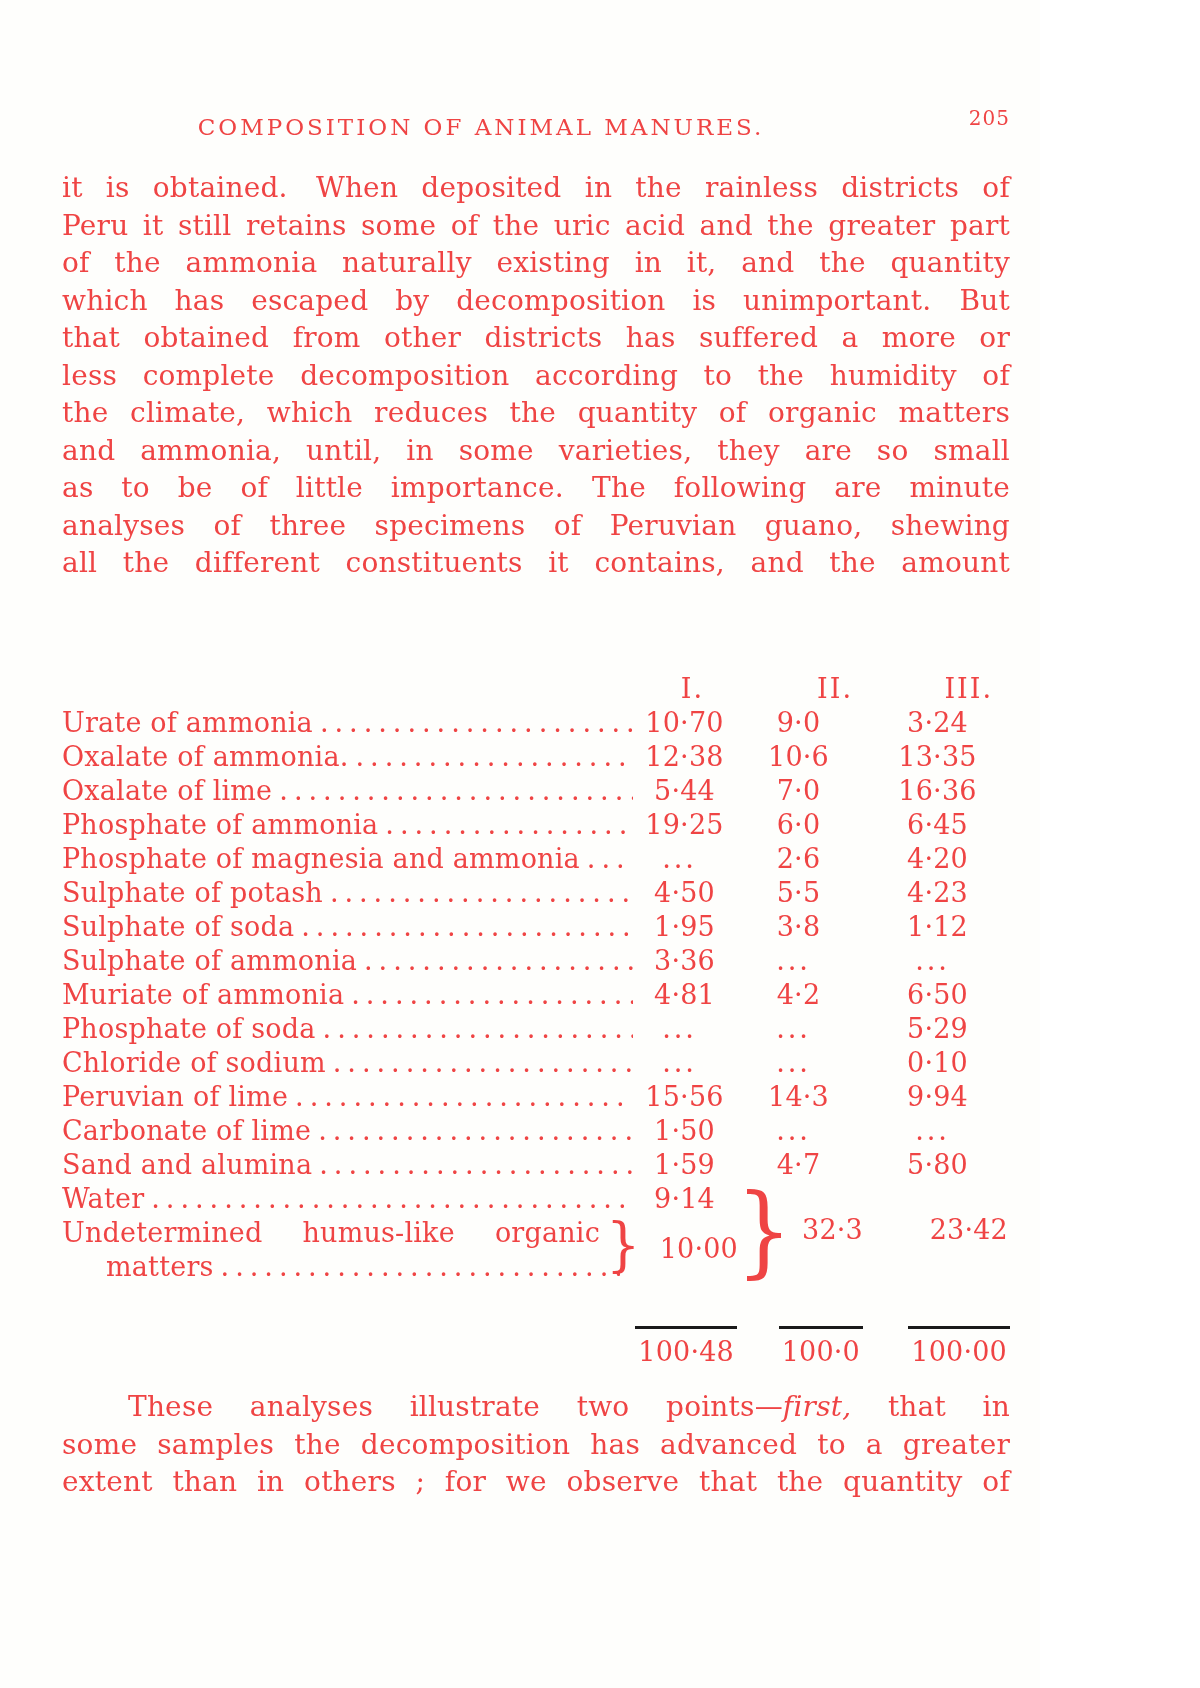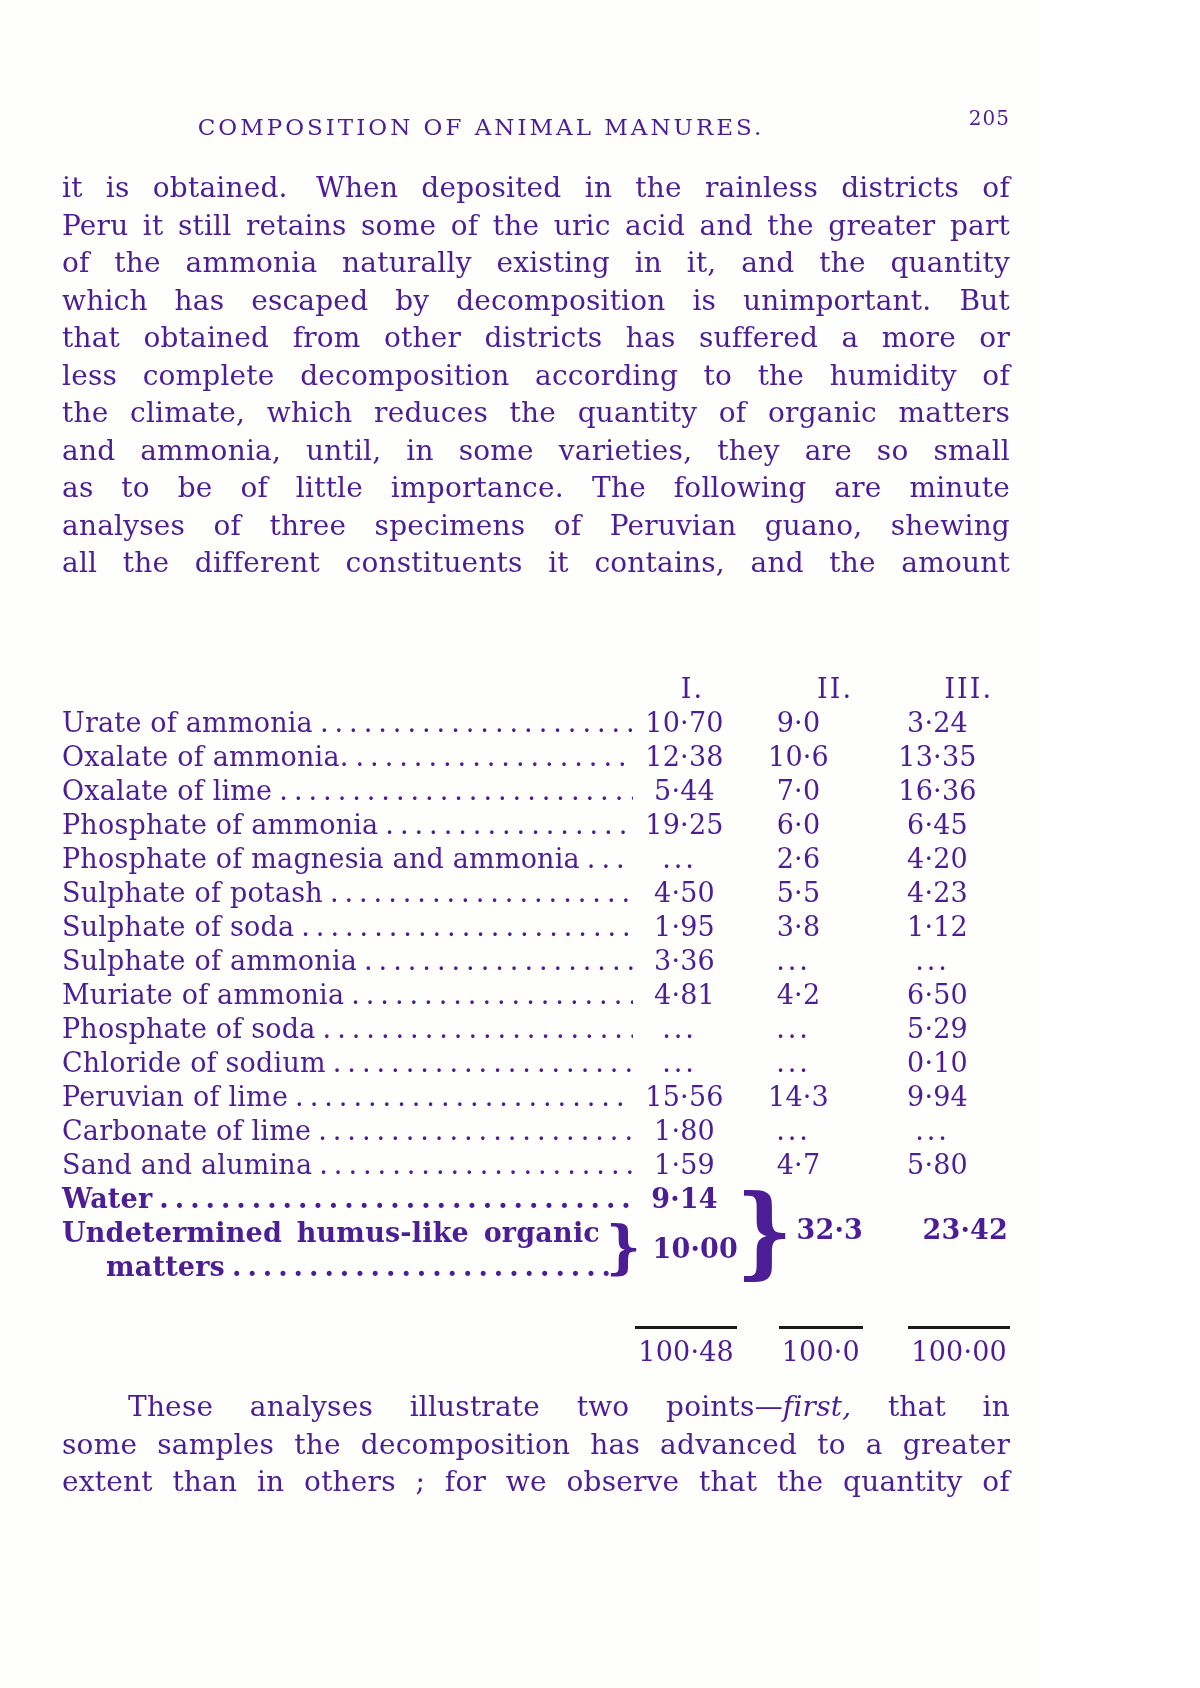--- a/index.html
+++ b/index.html
@@ -1,18 +1,18 @@
 <!DOCTYPE html>
 <html><head>
 <meta charset="utf-8">
 <style>
   html,body { margin:0; padding:0; background:#ffffff; }
   .page {
     position:relative; width:1040px; height:1688px;
-    background:#fefefc; color:#4c1d95;
+    background:#fefefc; color:#ef4444;
     font-family:"DejaVu Serif","Liberation Serif",serif;
     overflow:hidden;
   }
   
   .running-head { position:absolute; top:110px; left:62px; width:948px; height:40px; }
   .head-title {
     position:absolute; left:0; right:0; top:4px; text-align:center;
     font-size:23px; letter-spacing:3px; transform:translateX(-55px);
     white-space:nowrap;
   }
@@ -38,21 +38,21 @@
 
   .trow { display:flex; align-items:baseline; }
   .tlabel { white-space:nowrap; }
   .dots { flex:1; overflow:hidden; white-space:nowrap; margin:0 4px 0 7px; }
   .dots::after { content:"......................................................."; letter-spacing:6px; }
   .tc { text-align:center; white-space:nowrap; }
   .tc1 { width:95px; } .tc2 { width:133px; } .tc3 { width:145px; }
   .nil { padding-right:10px; letter-spacing:3px; box-sizing:border-box; }
 
   
-  .brace-group { position:relative; height:102px;font-weight:bold; }
+  .brace-group { position:relative; height:102px; }
   .bg-row { display:flex; align-items:baseline; }
   .ulab { display:block; width:538px; text-align:justify; text-align-last:justify; }
   .bg-c { display:flex; align-items:baseline; width:562px; padding-left:44px; box-sizing:border-box; }
   .sbrace {
     position:absolute; left:544px; top:30px;
     font-size:54px; line-height:68px; transform:scaleY(1.08);
   }
   .bbrace {
     position:absolute; left:674px; top:-13px;
     font-size:88px; line-height:124px; transform:scaleY(1.12);
@@ -180,21 +180,21 @@
         <div class="trow">
           <span class="tlabel">Peruvian of lime</span>
           <span class="dots"></span>
           <span class="tc tc1">15·56</span>
           <span class="tc tc2">14·3</span>
           <span class="tc tc3">9·94</span>
         </div>
         <div class="trow">
           <span class="tlabel">Carbonate of lime</span>
           <span class="dots"></span>
-          <span class="tc tc1">1·80</span>
+          <span class="tc tc1">1·50</span>
           <span class="tc tc2 nil">...</span>
           <span class="tc tc3 nil">...</span>
         </div>
         <div class="trow">
           <span class="tlabel">Sand and alumina</span>
           <span class="dots"></span>
           <span class="tc tc1">1·59</span>
           <span class="tc tc2">4·7</span>
           <span class="tc tc3">5·80</span>
         </div>

